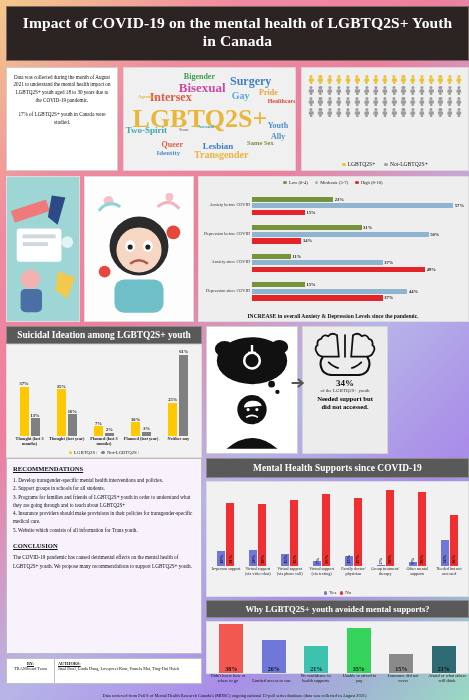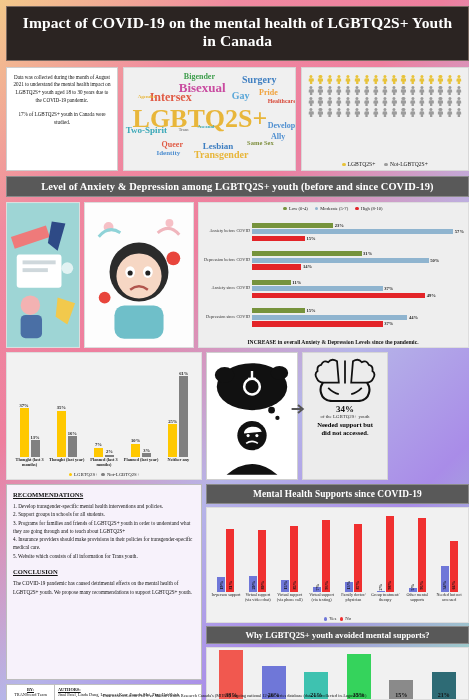--- a/index.html
+++ b/index.html
@@ -137,25 +137,25 @@
     <div class="intro">
       <p>Data was collected during the month of August 2021 to understand the mental health impact on LGBTQ2S+ youth aged 18 to 30 years due to the COVID-19 pandemic.</p>
       <p>17% of LGBTQ2S+ youth in Canada were studied.</p>
     </div>
 
     <div class="cloud" id="cloud">
         <span style="left: 5%; top: 36%; font-size: 26px; color: rgb(232, 182, 58);">LGBTQ2S+</span>
         <span style="left: 15%; top: 22%; font-size: 12px; color: rgb(224, 90, 68);">Intersex</span>
         <span style="left: 32%; top: 12%; font-size: 13px; color: rgb(201, 75, 160);">Bisexual</span>
         <span style="left: 35%; top: 4%; font-size: 8px; color: rgb(63, 158, 77);">Bigender</span>
-        <span style="left: 62%; top: 6%; font-size: 10px; color: rgb(63, 127, 193); margin-left: 12px;">Surgery</span>
+        <span style="left: 62%; top: 6%; font-size: 12px; color: rgb(63, 127, 193);">Surgery</span>
         <span style="left: 63%; top: 22%; font-size: 10px; color: rgb(90, 167, 216);">Gay</span>
         <span style="left: 79%; top: 20%; font-size: 8px; color: rgb(240, 162, 60);">Pride</span>
         <span style="left: 84%; top: 30%; font-size: 6px; color: rgb(216, 74, 58);">Healthcare</span>
-        <span style="left: 84%; top: 52%; font-size: 8px; color: rgb(79, 143, 208);">Develop</span>
+        <span style="left: 84%; top: 52%; font-size: 8px; color: rgb(79, 143, 208);">Youth</span>
         <span style="left: 86%; top: 63%; font-size: 8px; color: rgb(79, 143, 208);">Ally</span>
         <span style="left: 72%; top: 70%; font-size: 6.5px; color: rgb(127, 143, 63);">Same Sex</span>
         <span style="left: 46%; top: 72%; font-size: 9px; color: rgb(63, 127, 193);">Lesbian</span>
         <span style="left: 22%; top: 71%; font-size: 8px; color: rgb(224, 90, 68);">Queer</span>
         <span style="left: 19%; top: 80%; font-size: 7px; color: rgb(79, 143, 208);">Identity</span>
         <span style="left: 41%; top: 80%; font-size: 10px; color: rgb(232, 182, 58);">Transgender</span>
         <span style="left: 1%; top: 56%; font-size: 9px; color: rgb(58, 168, 184);">Two-Spirit</span>
         <span style="left: 8%; top: 26%; font-size: 5px; color: rgb(232, 182, 58);">Agender</span>
         <span style="left: 43%; top: 55%; font-size: 5px; color: rgb(58, 168, 184);">Asexual</span>
         <span style="left: 32%; top: 58%; font-size: 4px; color: rgb(136, 136, 136);">Trans</span>
@@ -440,21 +440,20 @@
         <span>
           <i class="dot" style="background:#e8c33a"></i><span>LGBTQ2S+</span>
         </span>
         <span>
           <i class="dot" style="background:#9c9c9c"></i><span>Not-LGBTQ2S+</span>
         </span>
       </div>
     </div>
   </div>
 
-  <div class="sec-head" style="margin-top:5px">Level of Anxiety &amp; Depression among LGBTQ2S+ youth (before and since COVID-19)</div>
 
   <div class="row2">
     <div class="art1">
       <svg viewBox="0 0 74 146" width="100%" height="100%">
         <rect width="74" height="146" fill="#9ed5d5"></rect>
         <polygon points="4,34 40,22 44,34 8,46" fill="#ef7a7a"></polygon>
         <polygon points="46,18 60,20 52,48 42,40" fill="#2e4a86"></polygon>
         <rect x="10" y="52" width="46" height="34" rx="3" fill="#ffffff"></rect>
         <rect x="16" y="58" width="34" height="4" fill="#cfd8dc"></rect>
         <rect x="16" y="66" width="26" height="4" fill="#cfd8dc"></rect>
@@ -559,20 +558,21 @@
               </div>
             </div>
           </div>
         </div>
       <div class="ad-note">INCREASE in overall Anxiety &amp; Depression Levels since the pandemic.</div>
     </div>
   </div>
 
   <div class="row3">
     <div class="si-panel">
+      <div class="si-head">Suicidal Ideation among LGBTQ2S+ youth</div>
       <div class="si-chart">
         <div class="si-plot" id="siPlot">
             <div class="si-cat">
               <div class="si-pair">
                 <div class="si-bar">
                   <span class="v">37%</span>
                   <div class="b" style="height:48.95384615384615px;background:#ffc800"></div>
                 </div>
                 <div class="si-bar">
                   <span class="v">13%</span>

